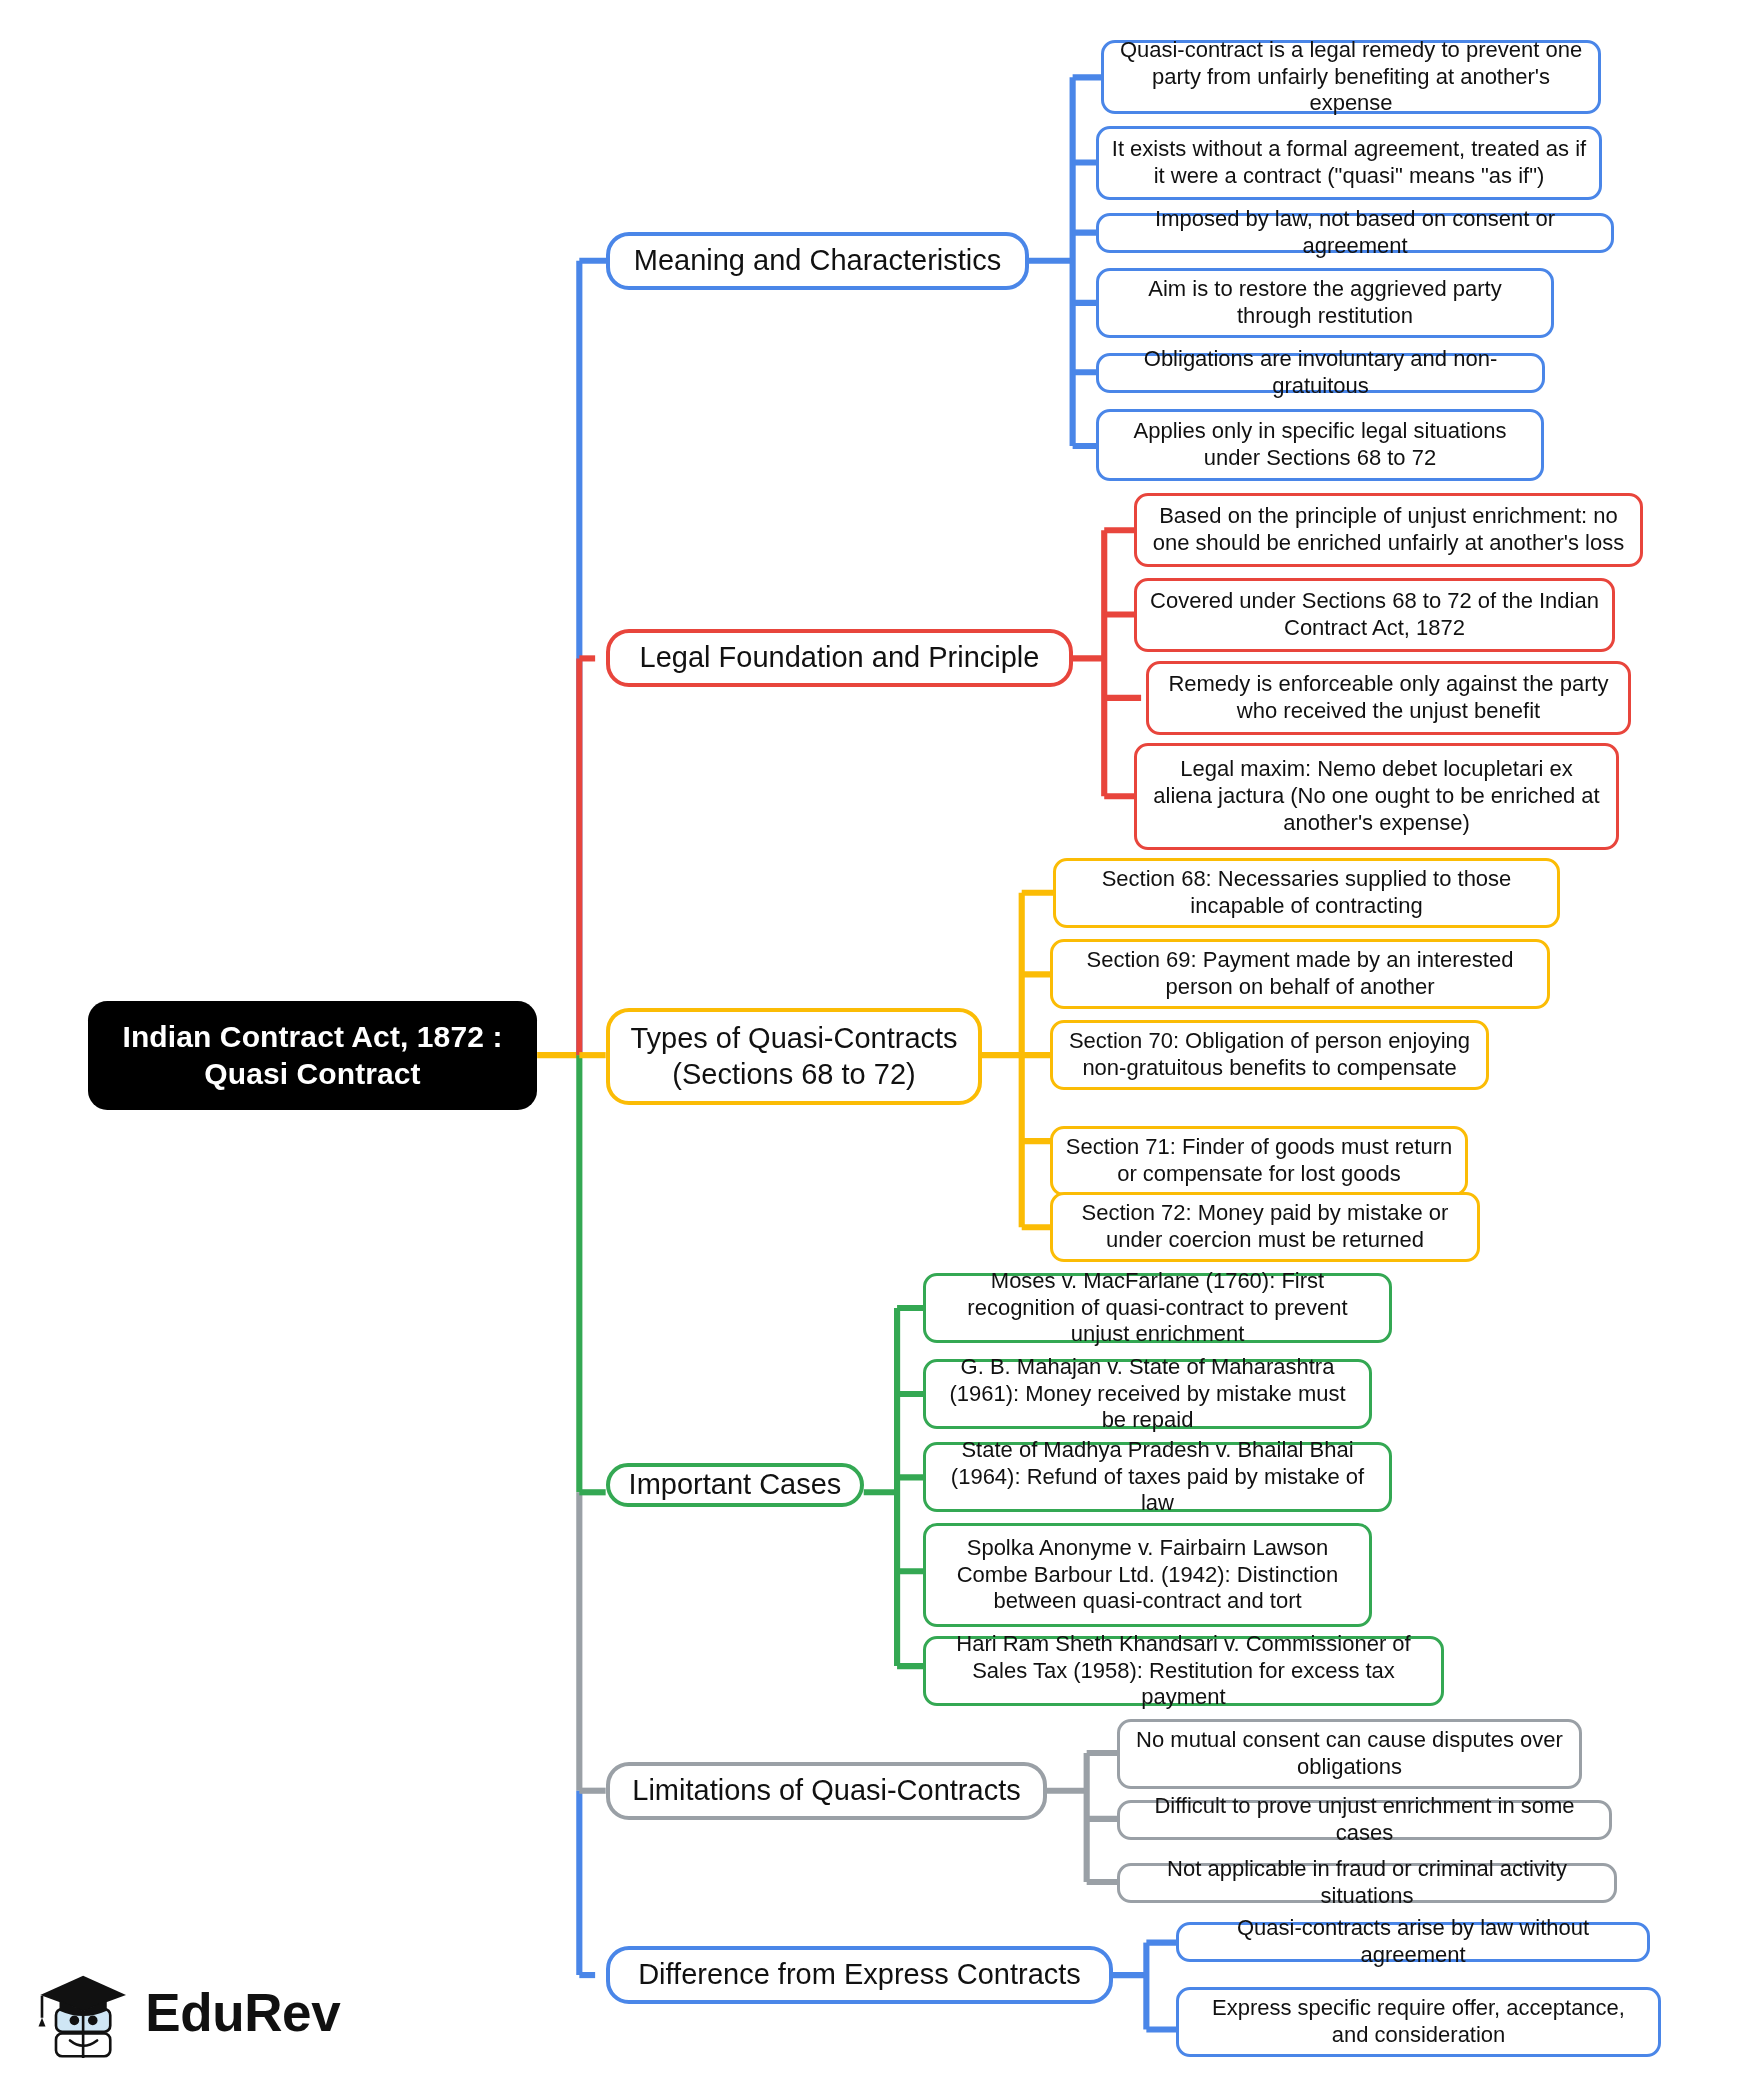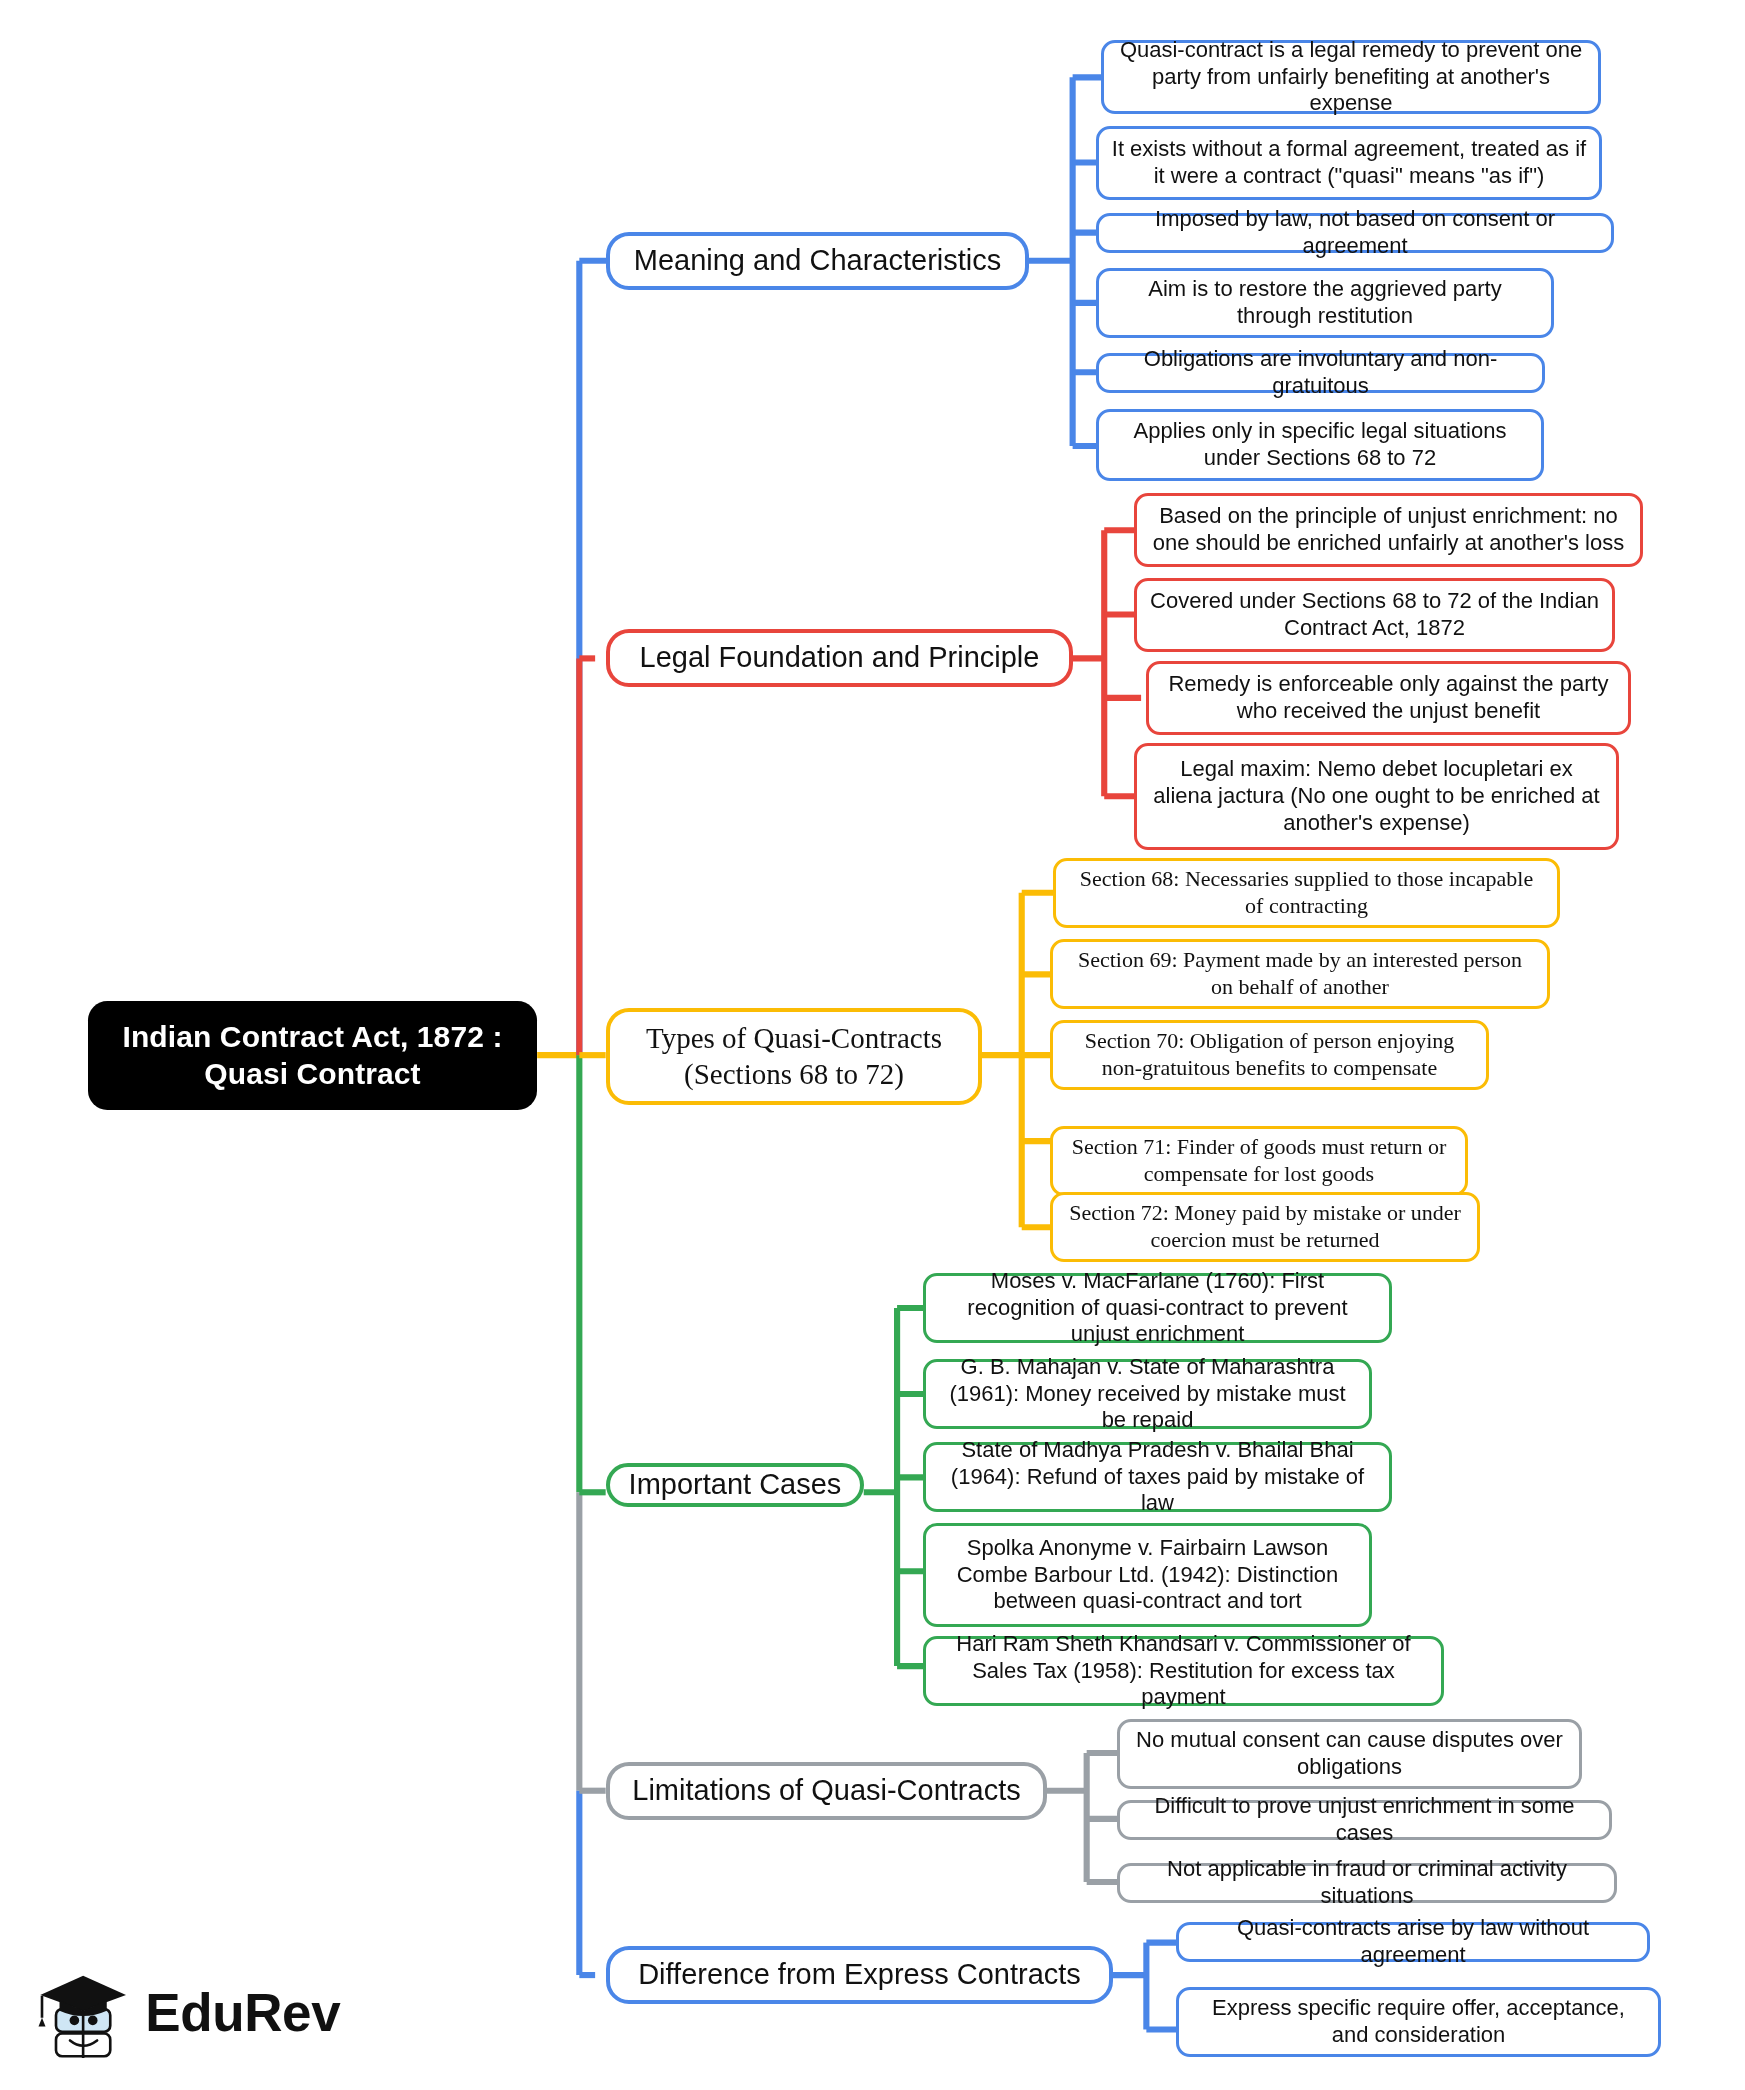--- a/index.html
+++ b/index.html
@@ -66,21 +66,21 @@
     border-width: 3.5px;
     border-style: solid;
     border-radius: 14px;
     font-size: 22px;
     padding: 3.5px 12.3px;
   }
 
   
   .c-blue   { border-color: #4a86e8; }
   .c-red    { border-color: #e8453c; }
-  .c-yellow { border-color: #fbbc05; font-family: Liberation Serif, serif; }
+  .c-yellow { border-color: #fbbc05; }
   .c-green  { border-color: #34a853; }
   .c-gray   { border-color: #9aa0a6; }
 
   
   #logo {
     position: absolute;
     left: 35px;
     top: 1953px;
     width: 298px;
     height: 119px;

